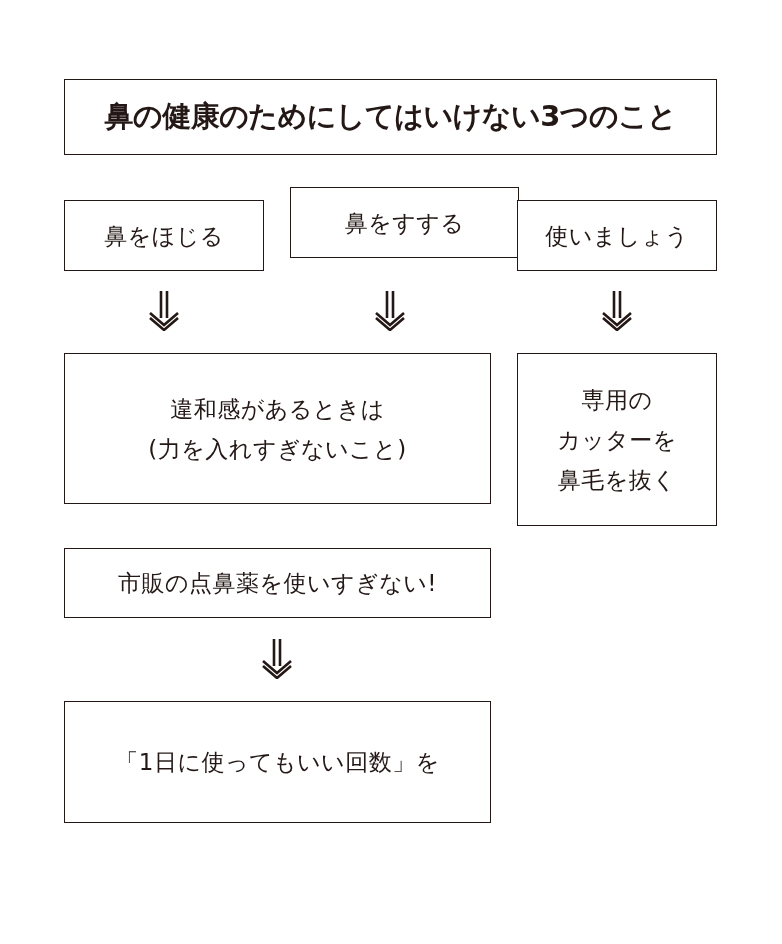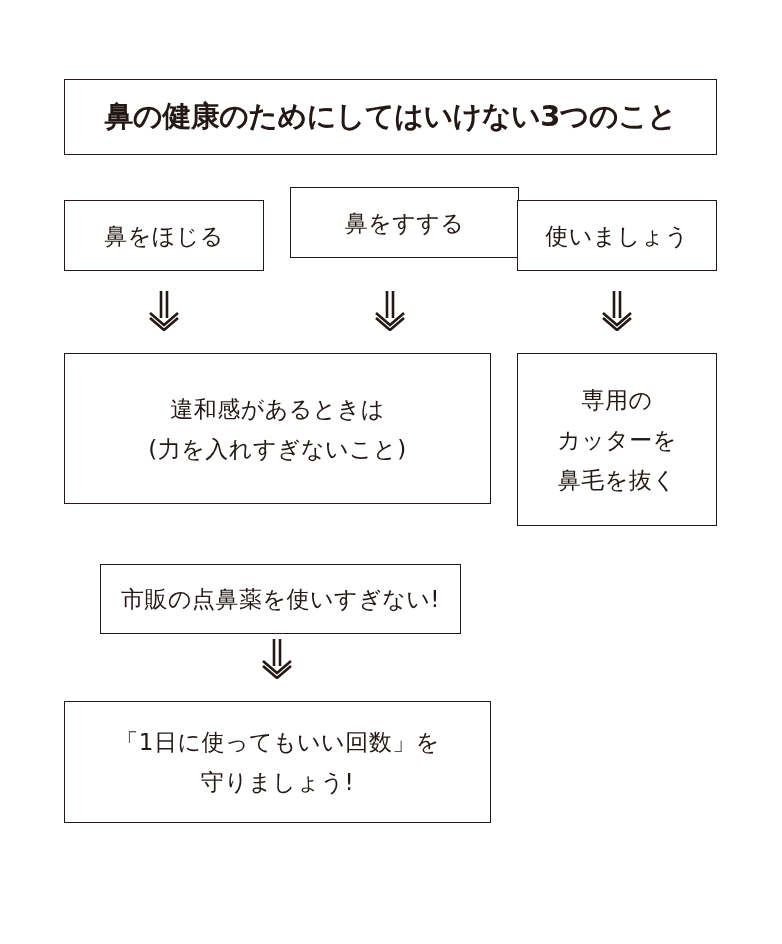--- a/index.html
+++ b/index.html
@@ -63,31 +63,30 @@
 <div class="box" style="left:64px;top:353px;width:427px;height:151px;">
   <span class="label">違和感があるときは</span>
   <span class="label">(力を入れすぎないこと)</span>
 </div>
 <div class="box" style="left:517px;top:353px;width:200px;height:173px;">
   <span class="label">専用の</span>
   <span class="label">カッターを</span>
   <span class="label">鼻毛を抜く</span>
 </div>
 
-<div class="box" style="left:64px;top:564px;width:361px;height:70px;margin-left:36px;">
+<div class="box" style="left:64px;top:548px;width:427px;height:70px;">
   <span class="label">市販の点鼻薬を使いすぎない!</span>
 </div>
 
 <div class="arrow" style="left:260px;top:639px;">
   <svg viewBox="0 0 34 40">
       <g stroke="#231815" stroke-width="2.6" fill="none">
     <line x1="14" y1="0" x2="14" y2="27"></line>
         <line x1="20" y1="0" x2="20" y2="27"></line>
     <polyline points="3,22 17,34 31,22"></polyline>
         <polyline points="3,27 17,39 31,27"></polyline>
       </g>
     </svg>
 </div>
 
 <div class="box" style="left:64px;top:701px;width:427px;height:122px;">
   <span class="label">「1日に使ってもいい回数」を</span>
-  <span class="label">守りましょう!</span>
 </div>
 
 </body></html>

